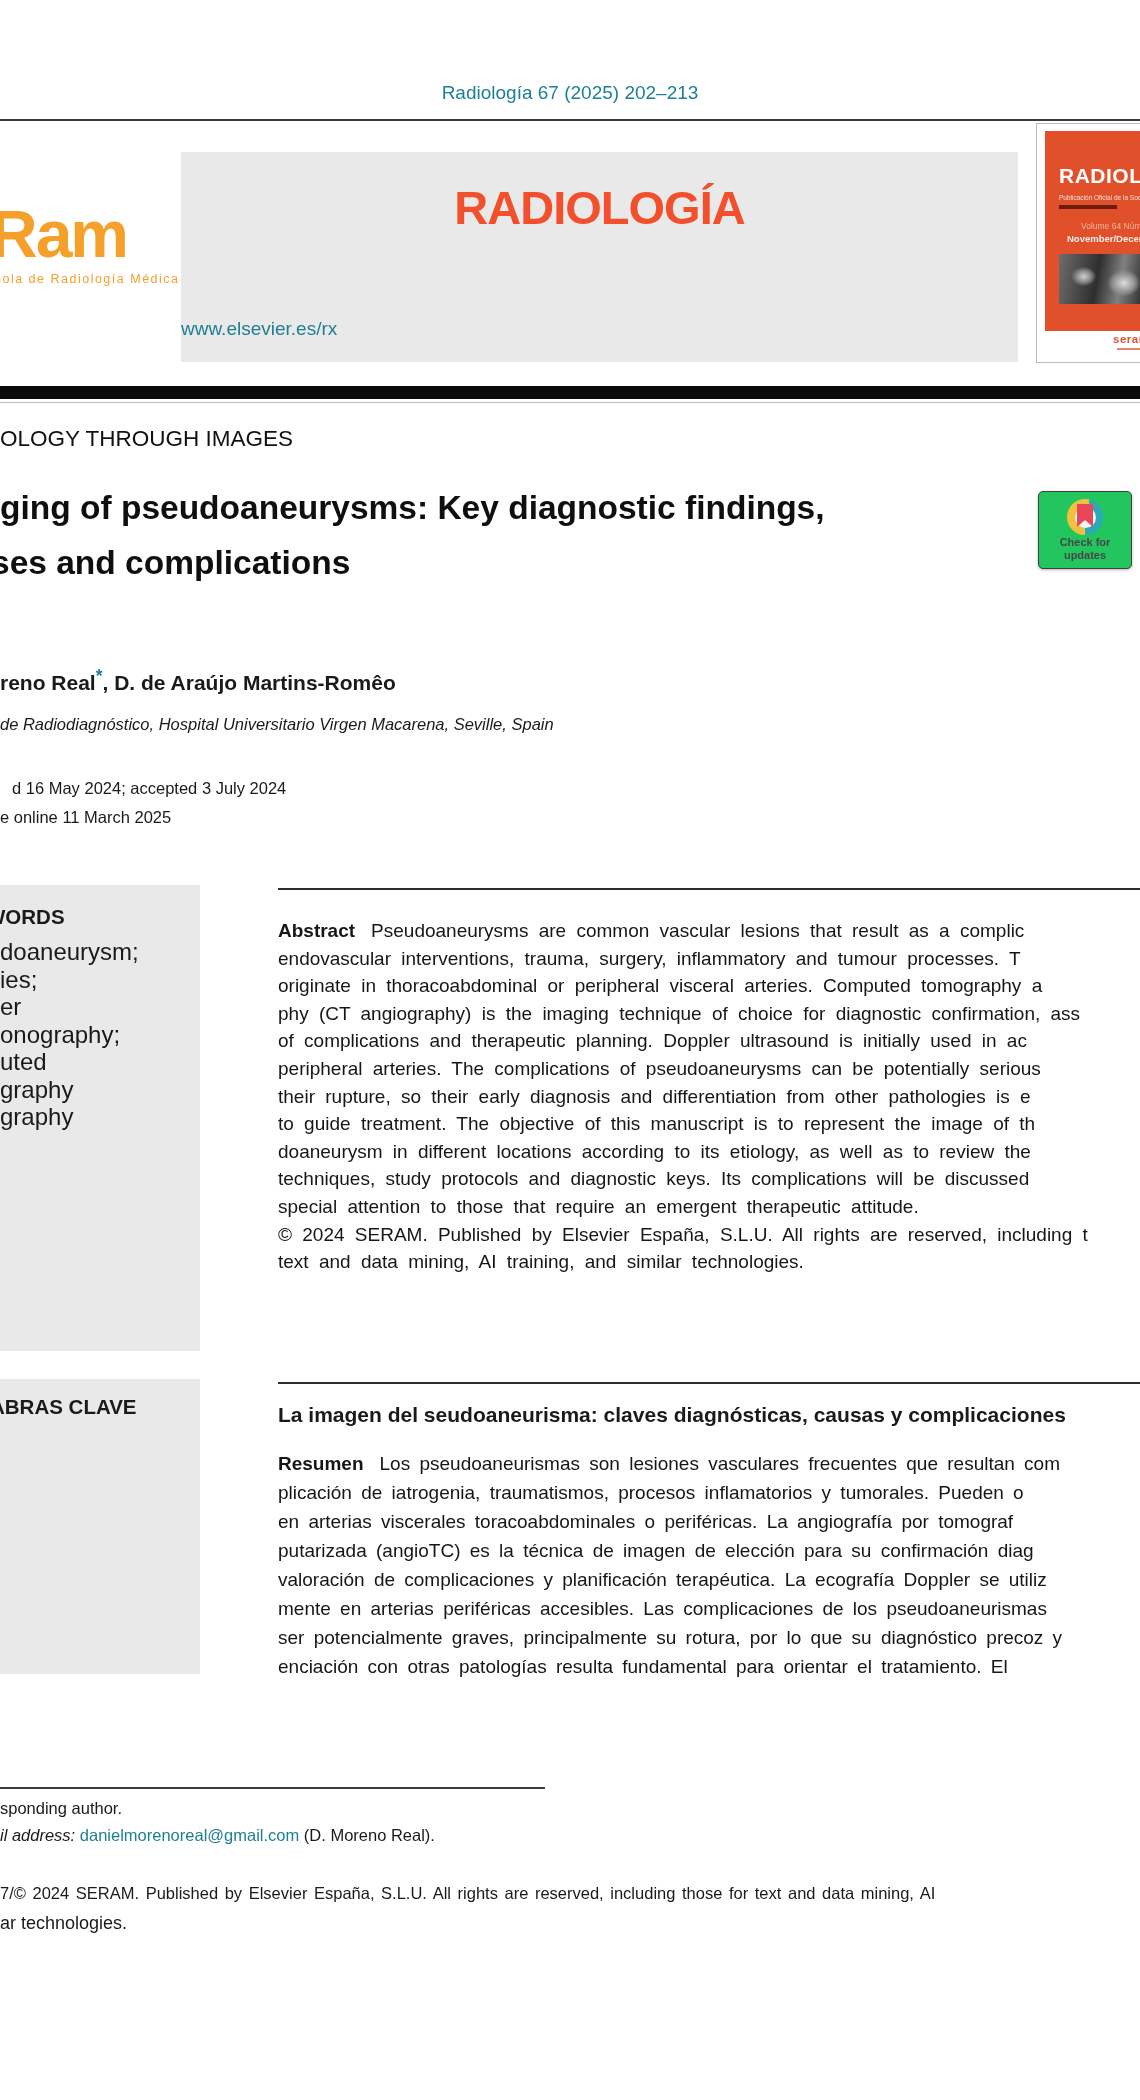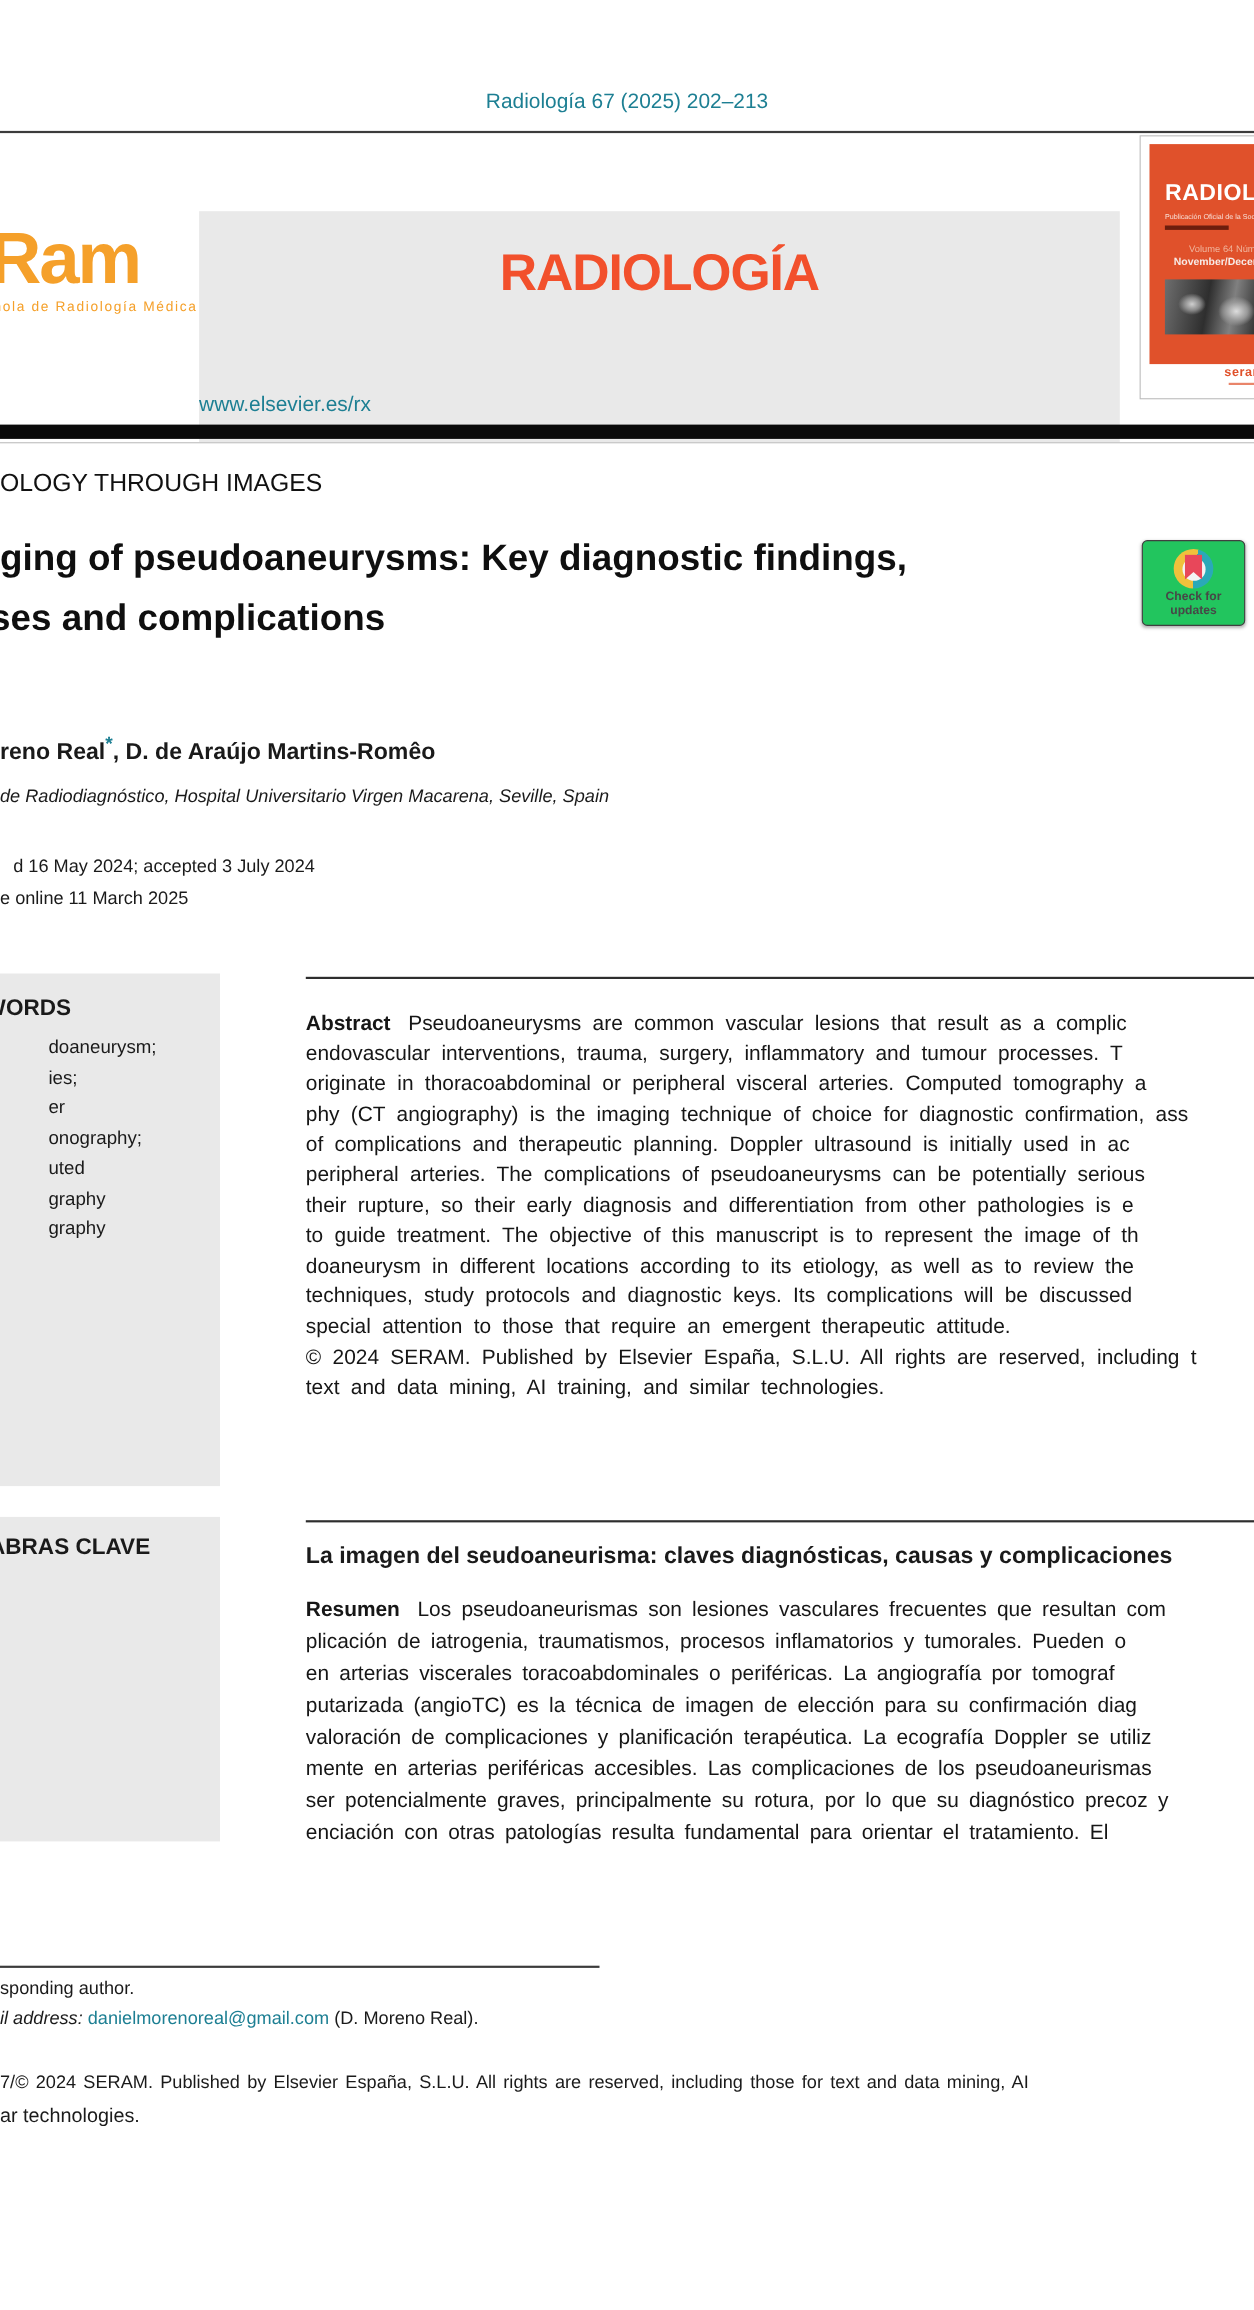--- a/index.html
+++ b/index.html
@@ -2,21 +2,21 @@
 <html style="--teal: #1d7f93; --orange_banner: #f2502c; --logo_orange: #f5a02a; --cover_orange: #e0512b; --panel_gray: #e9e9e9; --ink: #1a1a1a; --badge_teal: #2aa9b8; --badge_yellow: #f0c13c; --badge_red: #e8475a;"><head>
 <meta charset="utf-8">
 <style>
   html,body{margin:0;padding:0;}
   body{width:1140px;height:2100px;position:relative;overflow:hidden;background:#ffffff;
        font-family:"Liberation Sans","DejaVu Sans",sans-serif;color:var(--ink,#1a1a1a);}
   .abs{position:absolute;}
   
   #citation{top:82px;left:0;width:1140px;text-align:center;font-size:19px;color:var(--teal);}
   #top-rule{top:119px;left:0;width:1140px;height:2px;background:#3c3c3c;}
-  #banner{top:152px;left:181px;width:837px;height:210px;background:var(--panel_gray);margin-top:40px;}
+  #banner{top:152px;left:181px;width:837px;height:210px;background:var(--panel_gray);}
   #banner .journal{position:absolute;top:28px;left:0;width:100%;text-align:center;
       font-size:47px;font-weight:bold;letter-spacing:-1px;color:var(--orange_banner);}
   #banner .www{position:absolute;bottom:22px;left:0;width:100%;
       font-size:19px;color:var(--teal);text-decoration:none;}
   
   #logo-word{top:204px;left:-10px;font-size:66px;font-weight:bold;letter-spacing:-2px;
       color:var(--logo_orange);line-height:60px;}
   #logo-tagline{top:272px;left:-6px;font-size:12.5px;letter-spacing:1.5px;color:var(--logo_orange);white-space:nowrap;}
   
   #cover{top:123px;left:1036px;width:140px;height:238px;background:#ffffff;border:1px solid #bcbcbc;}
@@ -58,21 +58,21 @@
   #affiliation{top:715px;left:0;font-size:16.5px;font-style:italic;white-space:nowrap;}
   #hist1{top:779px;left:0;font-size:16.5px;white-space:nowrap;padding-left:12px;}
   #hist2{top:808px;left:0;font-size:16.5px;white-space:nowrap;}
   
   .panel{background:var(--panel_gray);box-sizing:border-box;padding-left:40px;}
   #kw-panel{top:885px;left:-40px;width:240px;height:466px;padding-top:20px;}
   #pc-panel{top:1379px;left:-40px;width:240px;height:295px;padding-top:16px;}
   .panel .ph{font-size:20.5px;font-weight:bold;margin-bottom:9px;white-space:nowrap;}
   #kw-panel .ph{margin-left:-14px;}
   #pc-panel .ph{margin-left:-10px;}
-  .panel .pi{font-size:17px;line-height:27.5px;white-space:nowrap;padding-left:44px;}
+  .panel .pi{font-size:24px;line-height:27.5px;white-space:nowrap;}
   
   .rule{height:2px;background:#2e2e2e;}
   #abs-rule{top:888px;left:278px;width:862px;}
   #abstract{top:917px;left:278px;width:880px;}
   .aline{white-space:nowrap;font-size:19px;line-height:27.6px;word-spacing:5px;color:#161616;}
   .blead{font-weight:bold;margin-right:16px;word-spacing:normal;}
   #es-rule{top:1382px;left:278px;width:862px;}
   #es-title{top:1403px;left:278px;font-size:21px;font-weight:bold;white-space:nowrap;}
   #resumen{top:1449px;left:278px;width:880px;}
   .rline{white-space:nowrap;font-size:19px;line-height:29px;word-spacing:4px;color:#161616;}

